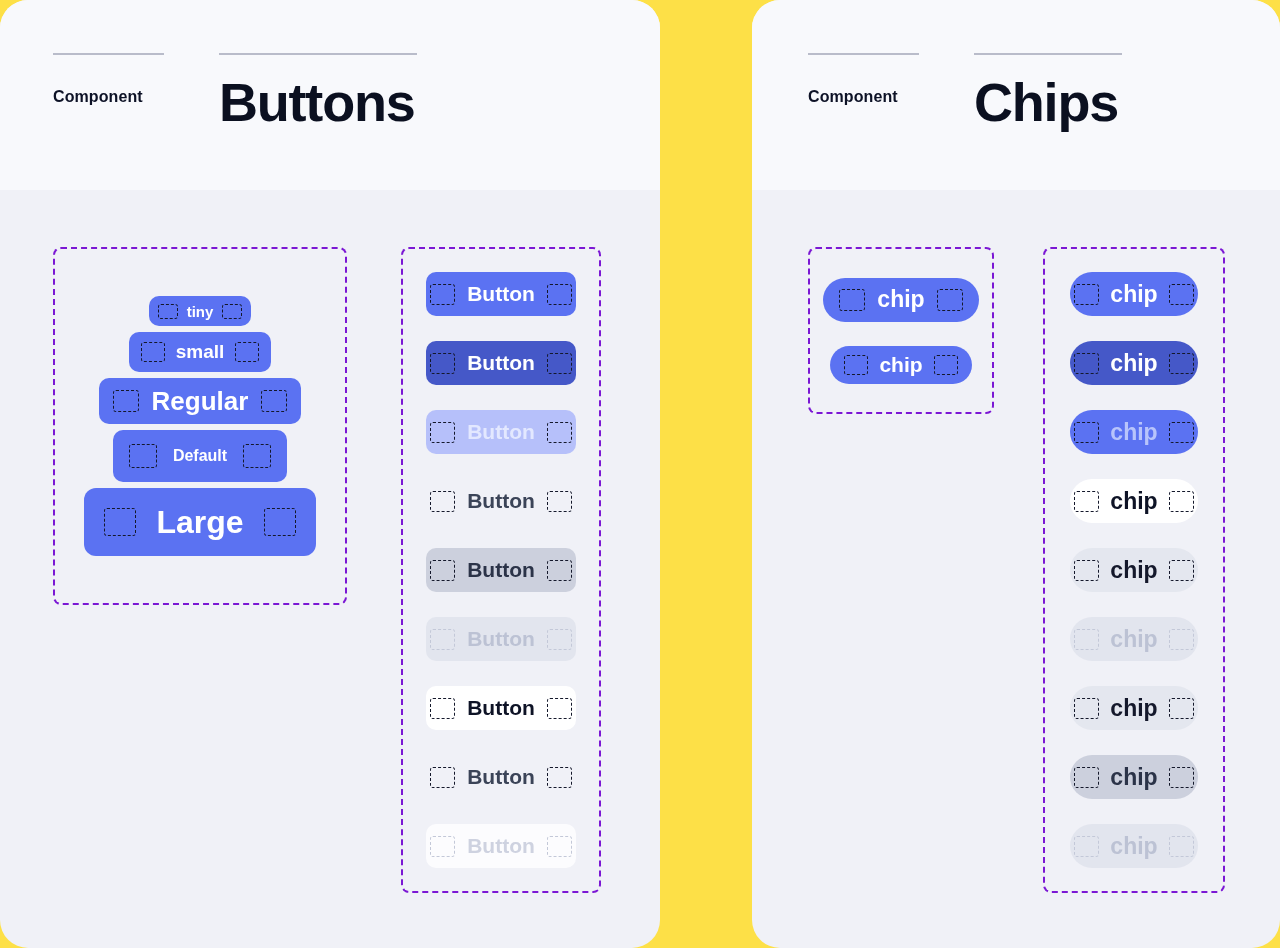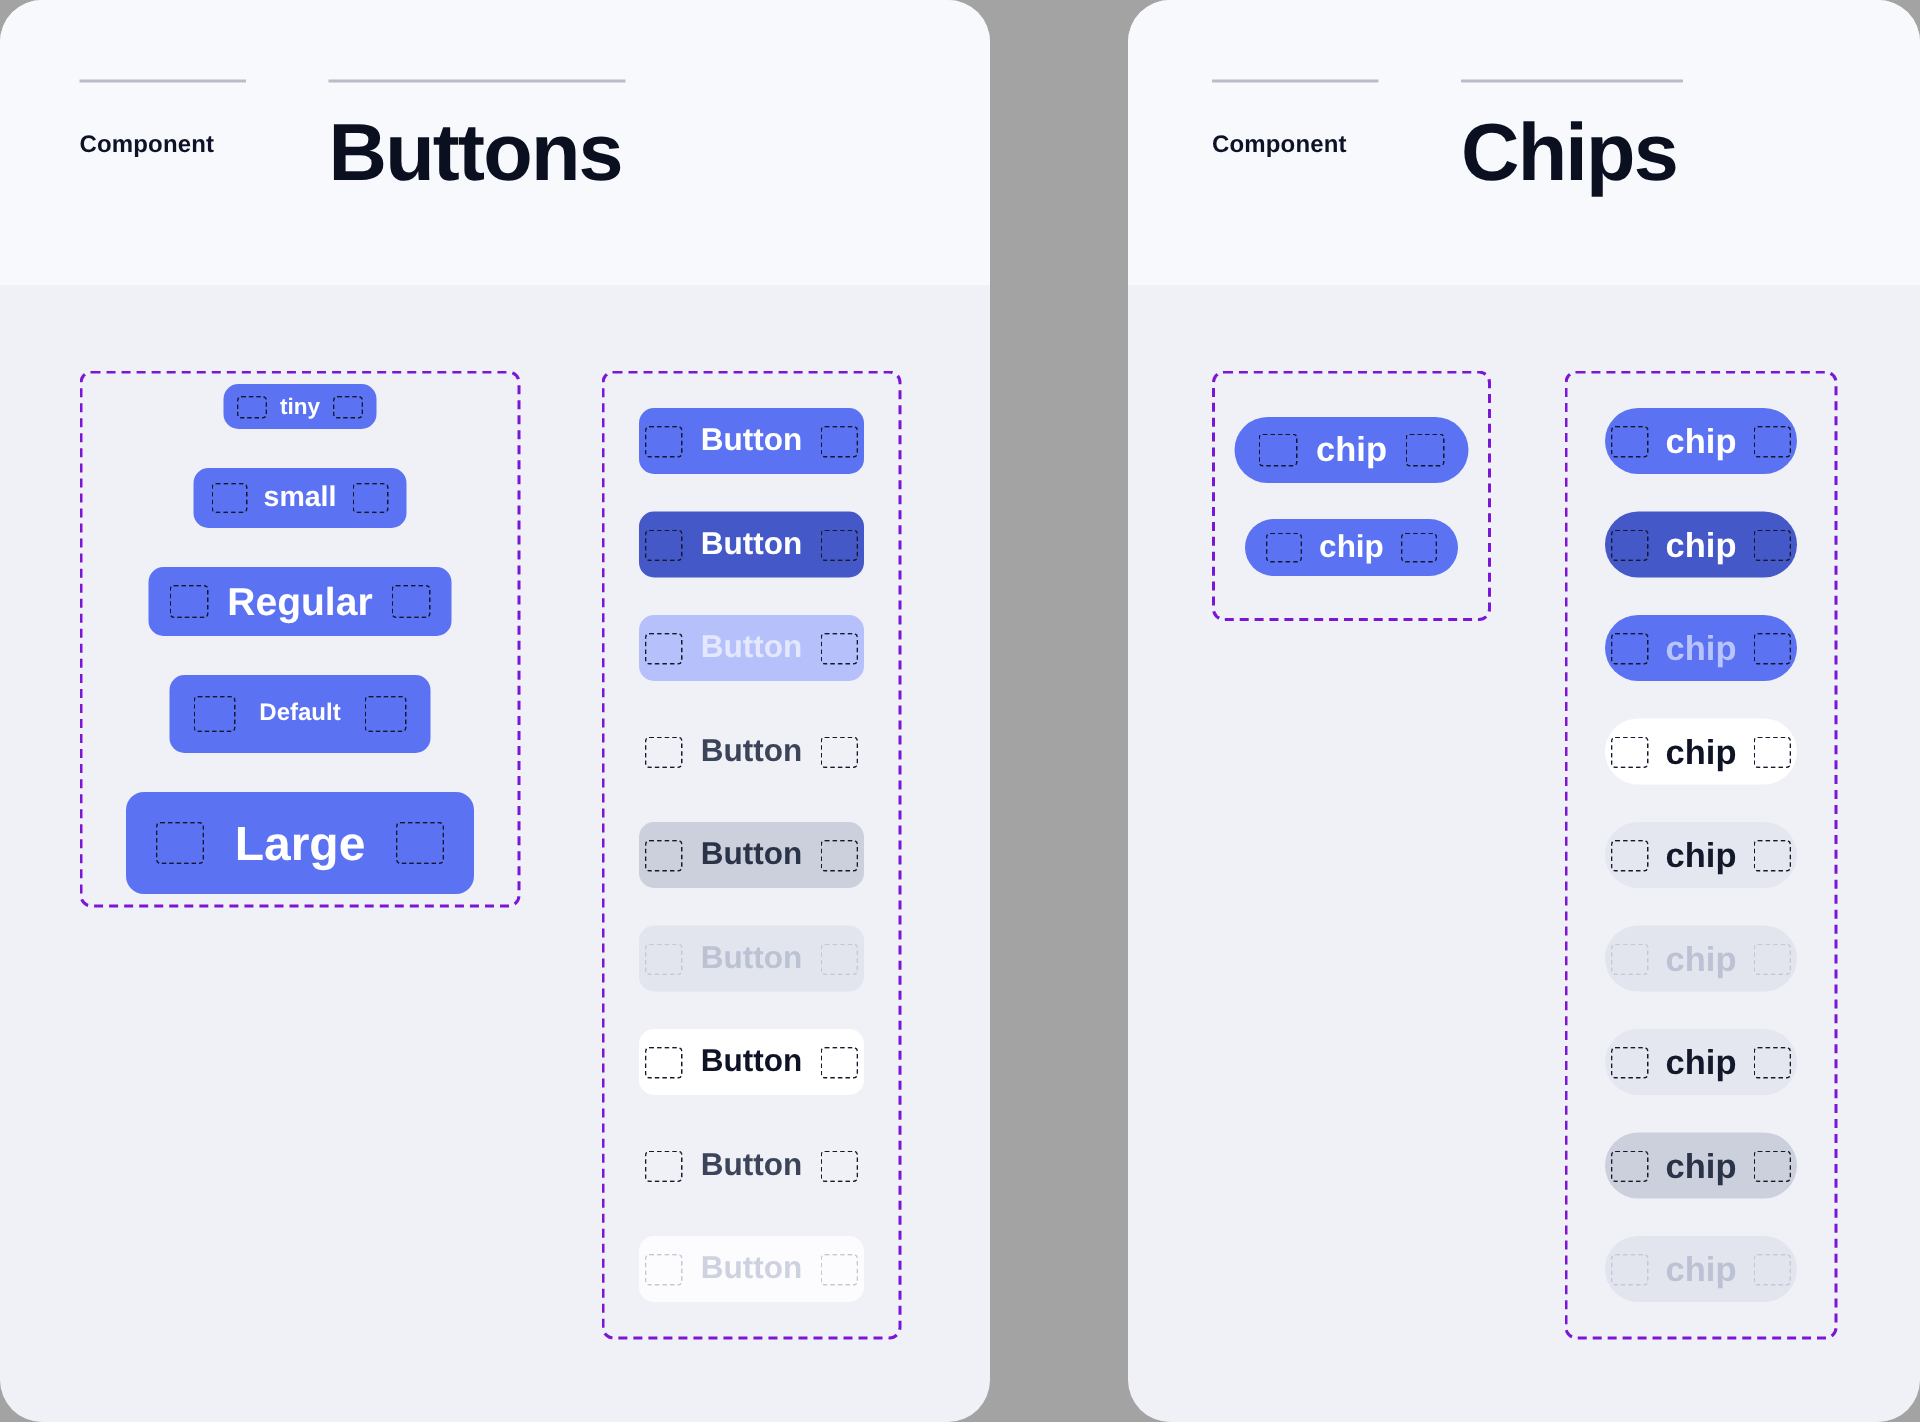--- a/index.html
+++ b/index.html
@@ -1,21 +1,21 @@
 <!DOCTYPE html>
 <html><head>
 <meta charset="utf-8">
 <style>
   html,body{margin:0;padding:0;}
   body{
     width:1280px;height:948px;background:#000;
     font-family:"Liberation Sans","DejaVu Sans",sans-serif;
     overflow:hidden;
   }
-  .stage{position:relative;width:1280px;height:948px;background:#a3a3a3;}
+  .stage{position:relative;width:1280px;height:948px;background:#fde047;}
 
   
   .panel{
     position:absolute;top:0;height:948px;
     background:#f0f1f7;border-radius:28px;overflow:hidden;
   }
   #panel-buttons{left:0;width:660px;}
   #panel-chips{left:752px;width:528px;}
 
   .panel-header{
@@ -137,21 +137,21 @@
       <div class="header-inner">
         <div class="rule" style="left:53px;width:111px;"></div>
         <div class="rule" style="left:219px;width:198px;"></div>
         <div class="hdr-label" style="left:53px;">Component</div>
         <div class="hdr-title" style="left:219px;">Buttons</div>
       </div>
     </div>
 
     <div class="group" style="left:53px;top:247px;width:294px;height:358px;">
       <div class="group-inner">
-        <div class="stack" style="gap:26px;">
+        <div class="stack" style="gap:6px;">
 
           <div class="ctl btn sz-tiny v-primary">
             <span class="slot"></span>
             <span class="lbl">tiny</span>
             <span class="slot"></span>
           </div>
 
           <div class="ctl btn sz-small v-primary">
             <span class="slot"></span>
             <span class="lbl">small</span>

